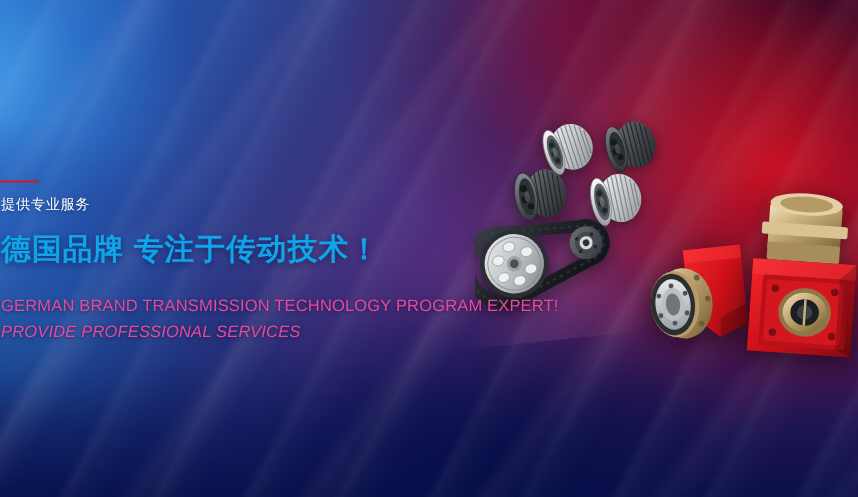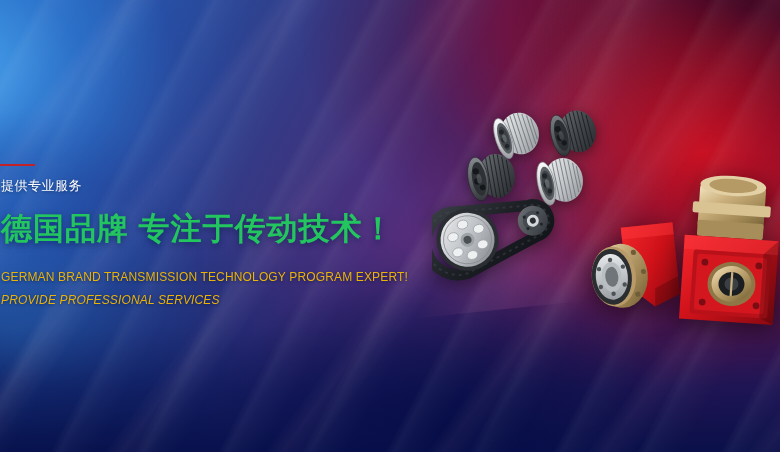--- a/index.html
+++ b/index.html
@@ -97,27 +97,27 @@
     background:#c32027;
   }
   .subtitle{
     position:absolute;left:1px;top:137px;
     font-size:13px;color:#ffffff;letter-spacing:.5px;
     text-shadow:0 1px 3px rgba(0,20,60,.5);
     white-space:nowrap;
   }
   .headline{
     position:absolute;left:1px;top:168px;
-    font-size:31px;font-weight:bold;color:#22c55e;
+    font-size:27px;font-weight:bold;color:#0ea5e9;
     letter-spacing:1px;white-space:nowrap;
     text-shadow:0 2px 6px rgba(0,16,60,.55);
   }
   .eng{
     position:absolute;left:1px;
-    font-size:12px;color:#eab308;letter-spacing:.15px;
+    font-size:15px;color:#ec4899;letter-spacing:.15px;
     white-space:nowrap;
     text-shadow:0 1px 3px rgba(0,20,60,.55);
   }
   .eng1{top:230px;}
   .eng2{top:253px;font-style:italic;}
 
   
   .products{position:absolute;inset:0;}
 
   .pulley{position:absolute;}

